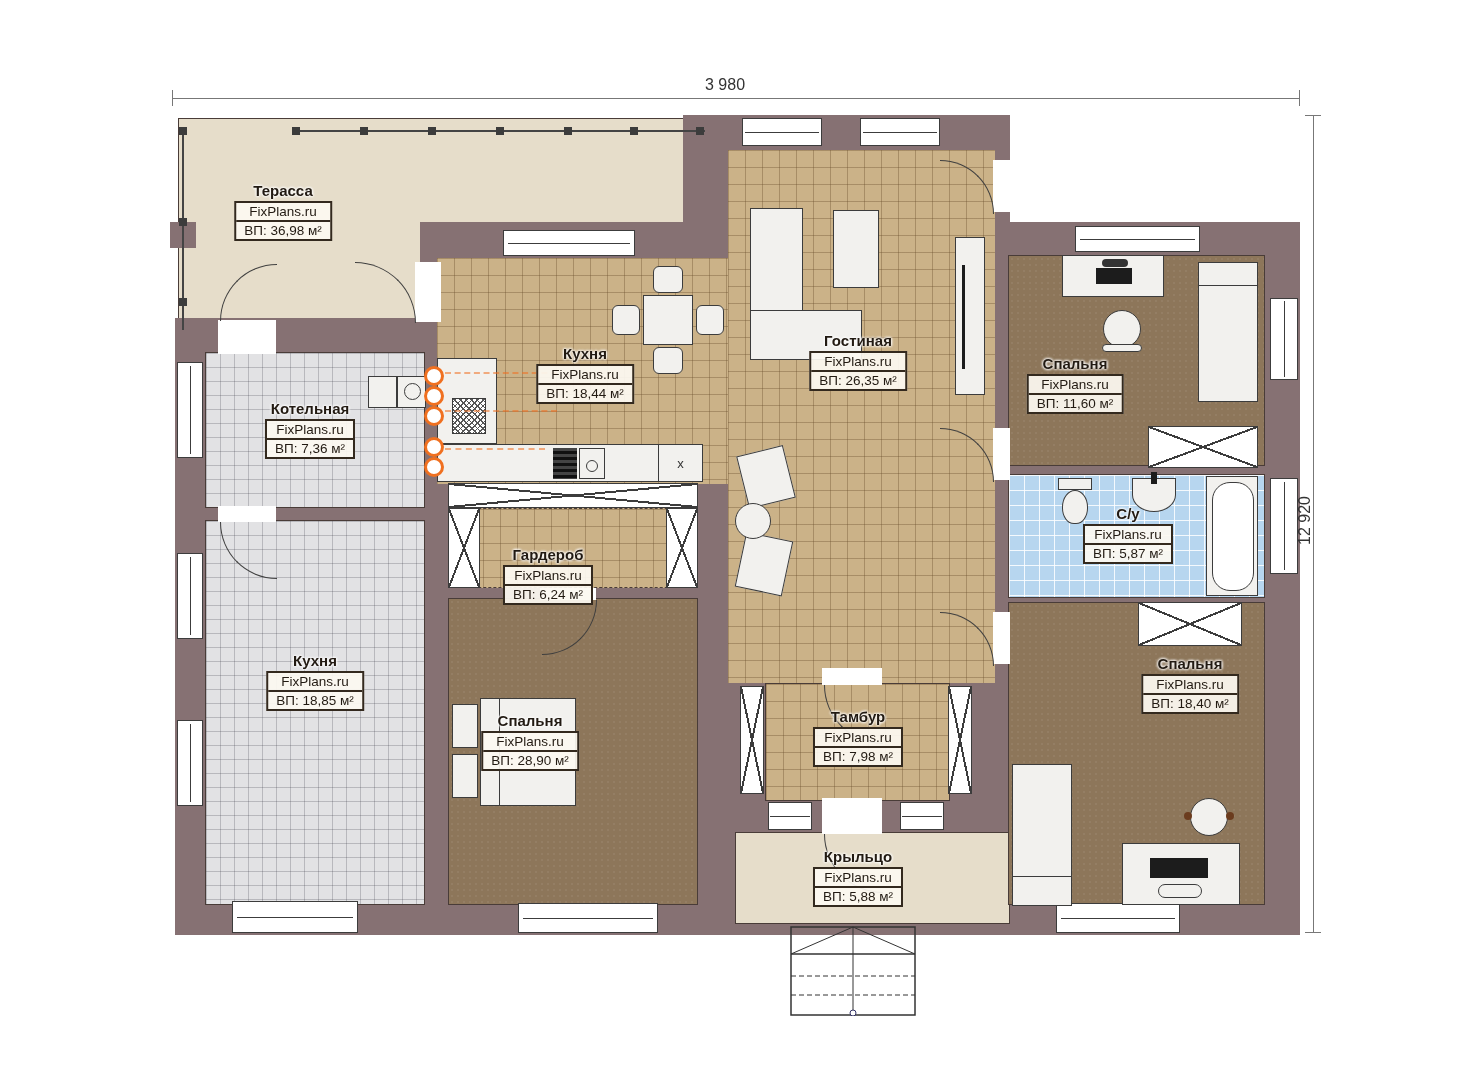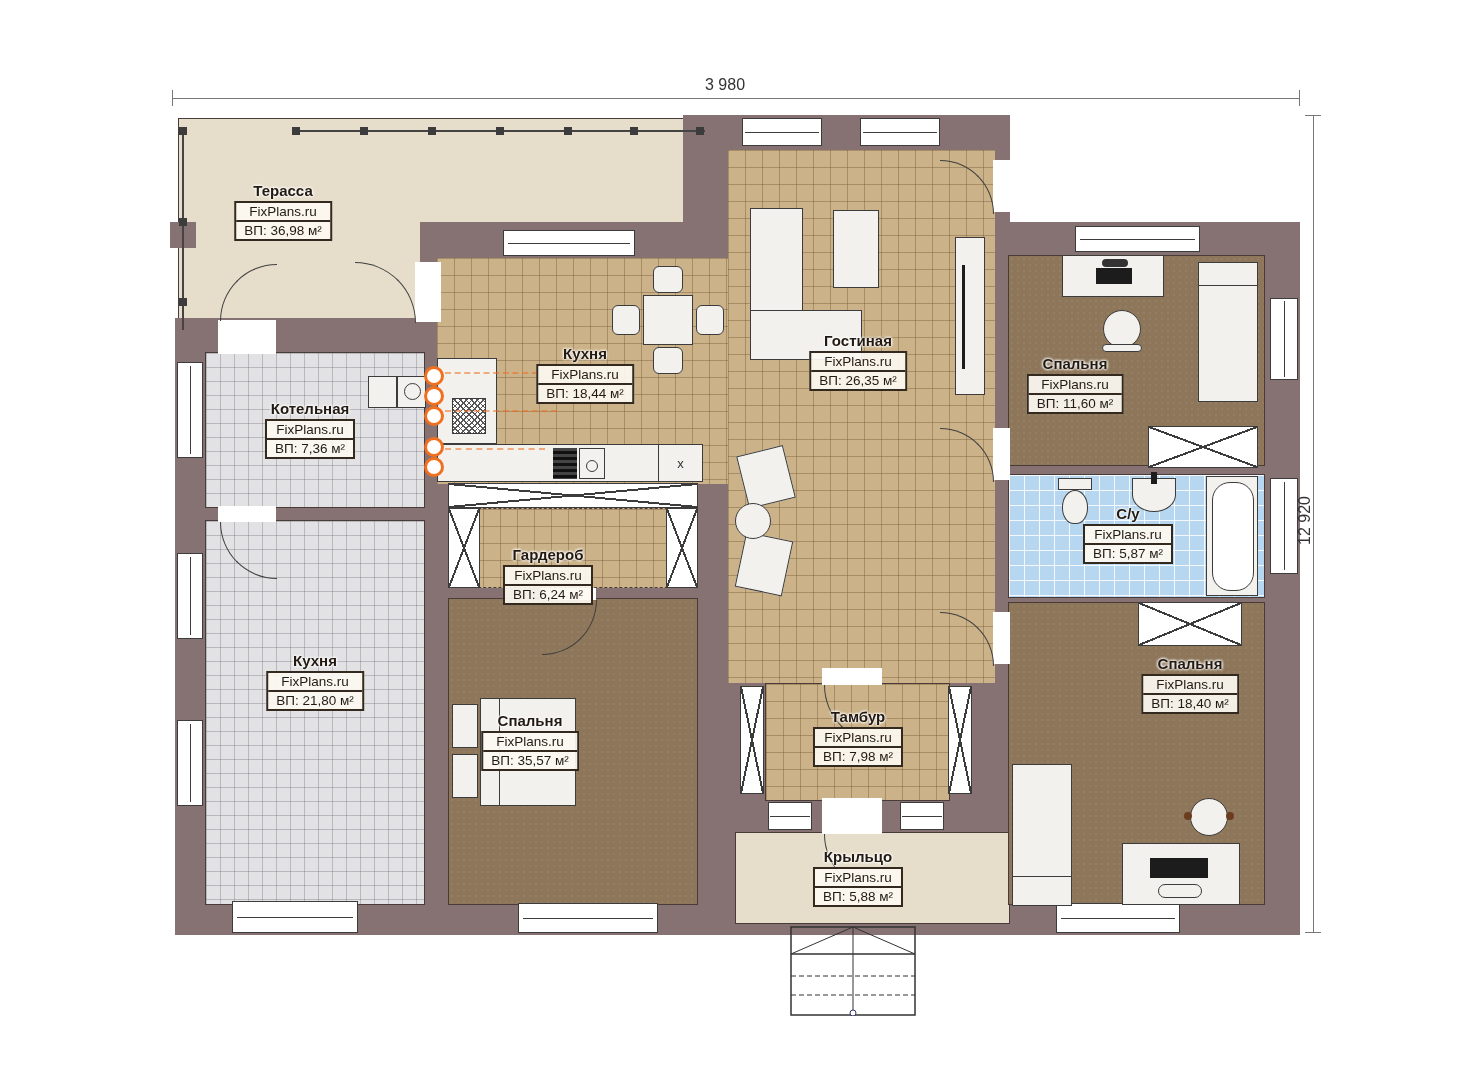--- a/index.html
+++ b/index.html
@@ -248,26 +248,26 @@
     <div class="rarea">ВП: 7,36 м²</div></div>
   </div>
   <div class="rlabel" style="left:548px;top:546px;">
     <div class="rname">Гардероб</div>
     <div class="rbox"><div class="rsite">FixPlans.ru</div>
     <div class="rarea">ВП: 6,24 м²</div></div>
   </div>
   <div class="rlabel" style="left:315px;top:652px;">
     <div class="rname">Кухня</div>
     <div class="rbox"><div class="rsite">FixPlans.ru</div>
-    <div class="rarea">ВП: 21,80 м²</div></div>
+    <div class="rarea">ВП: 18,85 м²</div></div>
   </div>
   <div class="rlabel" style="left:530px;top:712px;">
     <div class="rname">Спальня</div>
     <div class="rbox"><div class="rsite">FixPlans.ru</div>
-    <div class="rarea">ВП: 35,57 м²</div></div>
+    <div class="rarea">ВП: 28,90 м²</div></div>
   </div>
   <div class="rlabel" style="left:858px;top:708px;">
     <div class="rname">Тамбур</div>
     <div class="rbox"><div class="rsite">FixPlans.ru</div>
     <div class="rarea">ВП: 7,98 м²</div></div>
   </div>
   <div class="rlabel" style="left:858px;top:848px;">
     <div class="rname">Крыльцо</div>
     <div class="rbox"><div class="rsite">FixPlans.ru</div>
     <div class="rarea">ВП: 5,88 м²</div></div>

